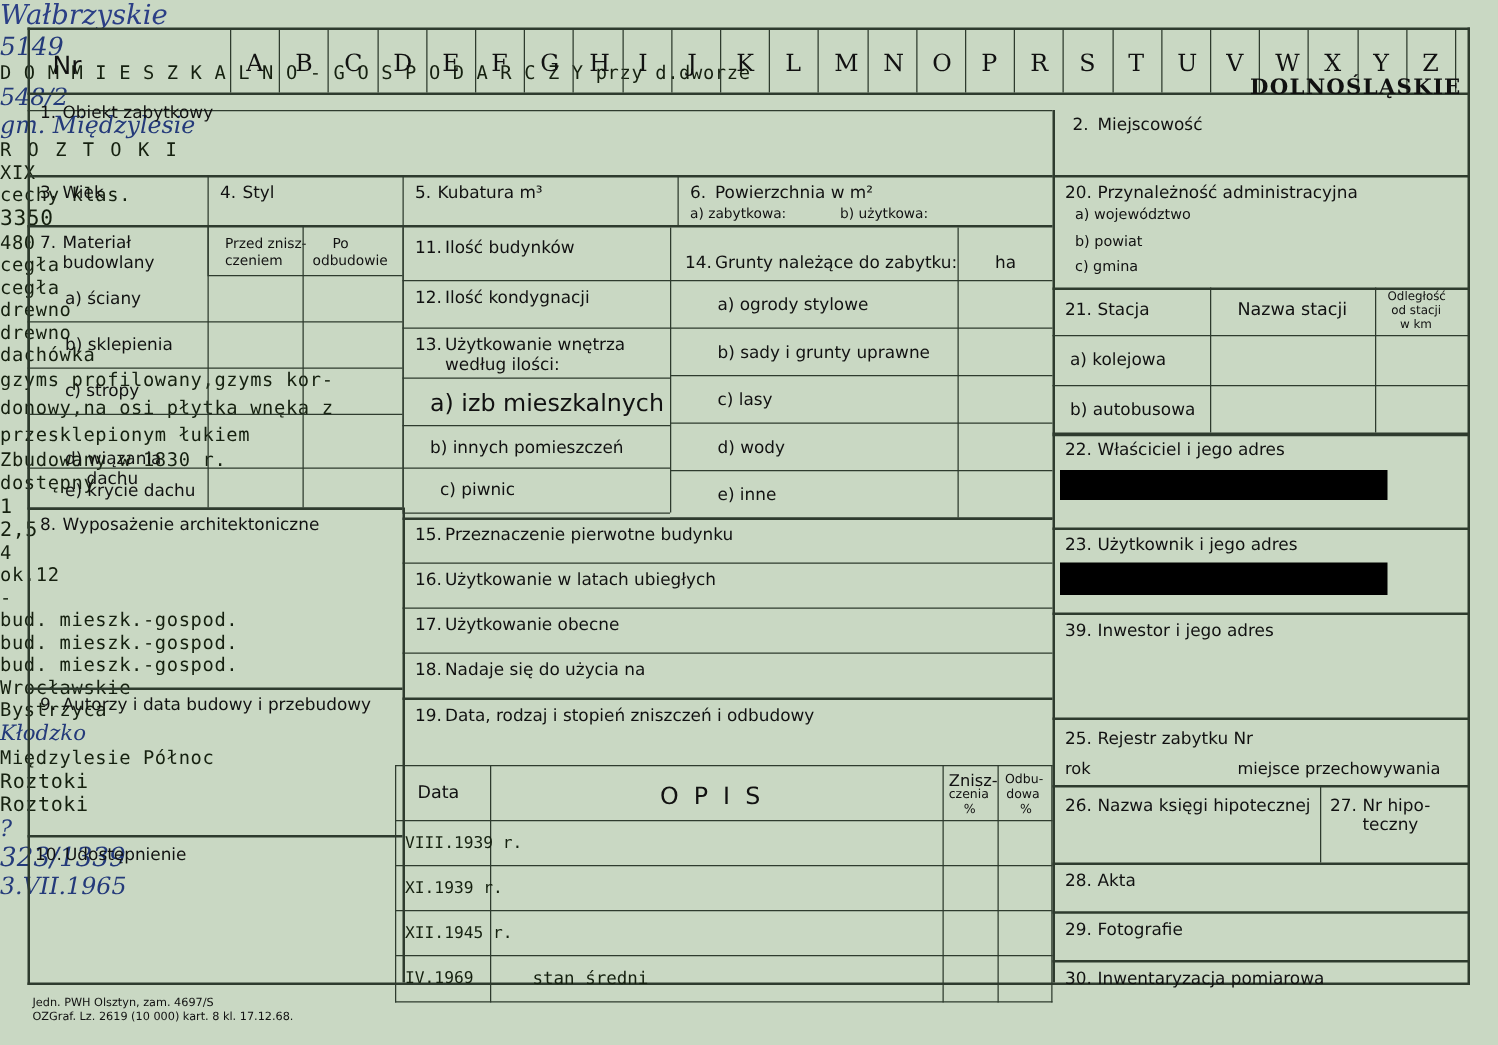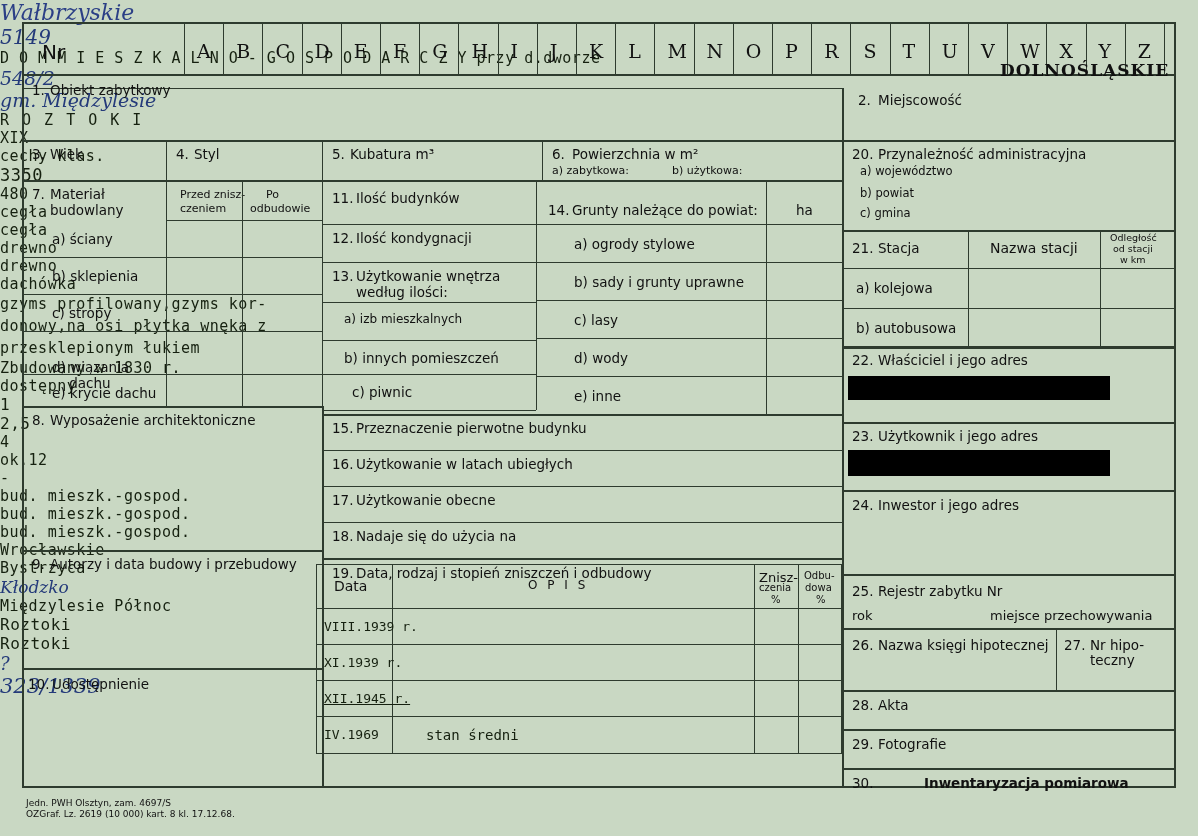--- a/index.html
+++ b/index.html
@@ -197,35 +197,35 @@
   <div class="sec-title" style="left:332px;top:230px;">12.</div>
   <div class="sec-title" style="left:356px;top:230px;">Ilość kondygnacji</div>
   <div class="typed" style="left:486px;top:238px;font-size:16px;">2,5</div>
   <div class="ln" style="left:322px;top:262px;width:214px;height:1px;"></div>
 
   <div class="sec-title" style="left:332px;top:268px;">13.</div>
   <div class="sec-title" style="left:356px;top:268px;">Użytkowanie wnętrza</div>
   <div class="sec-title" style="left:356px;top:284px;">według ilości:</div>
   <div class="ln" style="left:322px;top:302px;width:214px;height:1px;"></div>
   <div id="f13-rows">
-      <div class="lbl" style="left: 344px; top: 312px; font-size: 12px;">a) izb mieszkalnych</div>
+      <div class="lbl" style="left: 344px; top: 312px; font-size: 19px;">a) izb mieszkalnych</div>
       <div class="typed" style="left: 498px; top: 326px; font-size: 15px;">4</div>
       <div class="ln" style="left: 322px; top: 340px; width: 214px; height: 1px;"></div>
       <div class="lbl" style="left: 344px; top: 350px; font-size: 13.5px;">b) innych pomieszczeń</div>
       <div class="typed" style="left: 478px; top: 362px; font-size: 15px;">ok.12</div>
       <div class="ln" style="left: 322px; top: 374px; width: 214px; height: 1px;"></div>
       <div class="lbl" style="left: 352px; top: 384px; font-size: 13.5px;">c) piwnic</div>
       <div class="typed" style="left: 486px; top: 396px; font-size: 15px;">-</div>
       <div class="ln" style="left: 322px; top: 410px; width: 214px; height: 1px;"></div>
     </div>
   <div class="ln" style="left:536px;top:182px;width:1px;height:228px;"></div>
   <div class="ln" style="left:322px;top:182px;width:1px;height:228px;"></div>
 
   <div class="sec-title" style="left:548px;top:202px;">14.</div>
-  <div class="sec-title" style="left:572px;top:202px;">Grunty należące do powiat:</div>
+  <div class="sec-title" style="left:572px;top:202px;">Grunty należące do zabytku:</div>
   <div class="sec-title" style="left:796px;top:202px;">ha</div>
   <div class="ln" style="left:536px;top:224px;width:306px;height:1px;"></div>
   <div class="ln" style="left:766px;top:182px;width:1px;height:232px;"></div>
   <div id="f14-rows">
       <div class="lbl" style="left: 574px; top: 236px; font-size: 13.5px;">a) ogrody stylowe</div>
       <div class="ln" style="left: 536px; top: 262px; width: 306px; height: 1px;"></div>
       <div class="lbl" style="left: 574px; top: 274px; font-size: 13.5px;">b) sady i grunty uprawne</div>
       <div class="ln" style="left: 536px; top: 300px; width: 306px; height: 1px;"></div>
       <div class="lbl" style="left: 574px; top: 312px; font-size: 13.5px;">c) lasy</div>
       <div class="ln" style="left: 536px; top: 338px; width: 306px; height: 1px;"></div>
@@ -251,47 +251,47 @@
   <div class="typed" style="left:546px;top:500px;">bud. mieszk.-gospod.</div>
   <div class="ln" style="left:322px;top:522px;width:520px;height:1px;"></div>
 
   <div class="sec-title" style="left:332px;top:528px;">18.</div>
   <div class="sec-title" style="left:356px;top:528px;">Nadaje się do użycia na</div>
   <div class="ln" style="left:322px;top:558px;width:520px;height:2px;"></div>
 
   <div class="sec-title" style="left:332px;top:565px;">19.</div>
   <div class="sec-title" style="left:356px;top:565px;">Data, rodzaj i stopień zniszczeń i odbudowy</div>
 
-  <div class="box" style="left:316px;top:564px;width:526px;height:153px;border:none;">
+  <div class="box" style="left:316px;top:612px;width:526px;height:153px;border:none;">
 
     <div class="ln" style="left:0px;top:0px;width:526px;height:1px;"></div>
     <div class="ln" style="left:0px;top:0px;width:1px;height:190px;"></div>
     <div class="ln" style="left:525px;top:0px;width:1px;height:190px;"></div>
     <div class="ln" style="left:0px;top:189px;width:526px;height:1px;"></div>
 
     <div class="ln" style="left:76px;top:0px;width:1px;height:190px;"></div>
     <div class="ln" style="left:438px;top:0px;width:1px;height:190px;"></div>
     <div class="ln" style="left:482px;top:0px;width:1px;height:190px;"></div>
 
     <div class="ln" style="left:0px;top:44px;width:526px;height:1px;"></div>
 
     <div class="lbl" style="left:18px;top:14px;font-size:14px;">Data</div>
-    <div class="lbl" style="left:212px;top:14px;font-size:12px;letter-spacing:3px;">O P I S</div>
+    <div class="lbl" style="left:212px;top:14px;font-size:19px;letter-spacing:3px;">O P I S</div>
     <div class="lbl-sm" style="left:443px;top:6px;font-size:13px;">Znisz-</div>
     <div class="lbl-sm" style="left:443px;top:18px;font-size:10px;">czenia</div>
     <div class="lbl-sm" style="left:455px;top:30px;font-size:10px;">%</div>
     <div class="lbl-sm" style="left:488px;top:6px;font-size:10px;">Odbu-</div>
     <div class="lbl-sm" style="left:489px;top:18px;font-size:10px;">dowa</div>
     <div class="lbl-sm" style="left:500px;top:30px;font-size:10px;">%</div>
     <div id="f19-rows">
         <div class="typed-sm" style="position: absolute; left: 8px; top: 55px; font-size: 13px;">VIII.1939 r.</div>
         <div class="ln" style="left: 0px; top: 80px; width: 526px; height: 1px;"></div>
         <div class="typed-sm" style="position: absolute; left: 8px; top: 91px; font-size: 13px;">XI.1939 r.</div>
         <div class="ln" style="left: 0px; top: 116px; width: 526px; height: 1px;"></div>
-        <div class="typed-sm" style="position: absolute; left: 8px; top: 127px; font-size: 13px; text-decoration: underline;">XII.1945 r.</div>
+        <div class="typed-sm" style="position: absolute; left: 8px; top: 127px; font-size: 13px;">XII.1945 r.</div>
         <div class="ln" style="left: 0px; top: 152px; width: 526px; height: 1px;"></div>
         <div class="typed-sm" style="position: absolute; left: 8px; top: 163px; font-size: 13px;">IV.1969</div>
         <div class="typed-sm" style="position: absolute; left: 110px; top: 163px; font-size: 14px;">stan średni</div>
       </div>
   </div>
 
   <div class="sec-title" style="left:852px;top:146px;">20.</div>
   <div class="sec-title" style="left:878px;top:146px;">Przynależność administracyjna</div>
   <div id="f20-rows">
       <div class="lbl-sm" style="left: 860px; top: 164px; font-size: 11.5px;">a) województwo</div>
@@ -327,46 +327,47 @@
   <div class="sec-title" style="left:852px;top:352px;">22.</div>
   <div class="sec-title" style="left:878px;top:352px;">Właściciel i jego adres</div>
   <div class="redact" style="left:848px;top:376px;width:262px;height:24px;"></div>
 
   <div class="ln" style="left:842px;top:422px;width:334px;height:2px;"></div>
   <div class="sec-title" style="left:852px;top:428px;">23.</div>
   <div class="sec-title" style="left:878px;top:428px;">Użytkownik i jego adres</div>
   <div class="redact" style="left:848px;top:450px;width:262px;height:26px;"></div>
 
   <div class="ln" style="left:842px;top:490px;width:334px;height:2px;"></div>
-  <div class="sec-title" style="left:852px;top:497px;">24.</div>
+  <div class="sec-title" style="left:852px;top:497px;">39.</div>
   <div class="sec-title" style="left:878px;top:497px;">Inwestor i jego adres</div>
 
   <div class="ln" style="left:842px;top:574px;width:334px;height:2px;"></div>
   <div class="sec-title" style="left:852px;top:583px;">25.</div>
   <div class="sec-title" style="left:878px;top:583px;">Rejestr zabytku Nr</div>
   <div class="hand" style="left:985px;top:562px;font-size:21px;">323/1339</div>
   <div class="lbl" style="left:852px;top:608px;">rok</div>
+  <div class="hand" style="left:876px;top:598px;font-size:19px;">3.VII.1965</div>
   <div class="lbl" style="left:990px;top:608px;">miejsce przechowywania</div>
 
   <div class="ln" style="left:842px;top:628px;width:334px;height:2px;"></div>
   <div class="sec-title" style="left:852px;top:637px;">26.</div>
   <div class="sec-title" style="left:878px;top:637px;">Nazwa księgi hipotecznej</div>
   <div class="ln" style="left:1056px;top:628px;width:1px;height:62px;"></div>
   <div class="sec-title" style="left:1064px;top:637px;">27.</div>
   <div class="sec-title" style="left:1090px;top:637px;">Nr hipo-</div>
   <div class="sec-title" style="left:1090px;top:652px;">teczny</div>
 
   <div class="ln" style="left:842px;top:690px;width:334px;height:2px;"></div>
   <div class="sec-title" style="left:852px;top:697px;">28.</div>
   <div class="sec-title" style="left:878px;top:697px;">Akta</div>
 
   <div class="ln" style="left:842px;top:729px;width:334px;height:2px;"></div>
   <div class="sec-title" style="left:852px;top:736px;">29.</div>
   <div class="sec-title" style="left:878px;top:736px;">Fotografie</div>
 
   <div class="ln" style="left:842px;top:768px;width:334px;height:2px;"></div>
   <div class="sec-title" style="left:852px;top:775px;">30.</div>
-  <div class="sec-title" style="left:924px;top:775px;font-weight:bold;">Inwentaryzacja pomiarowa</div>
+  <div class="sec-title" style="left:878px;top:775px;">Inwentaryzacja pomiarowa</div>
 
   <div class="lbl-sm" style="left:26px;top:798px;font-size:9px;">Jedn. PWH Olsztyn, zam. 4697/S</div>
   <div class="lbl-sm" style="left:26px;top:809px;font-size:9px;">OZGraf. Lz. 2619 (10 000) kart. 8 kl. 17.12.68.</div>
 
 </div>
 
 </body></html>

